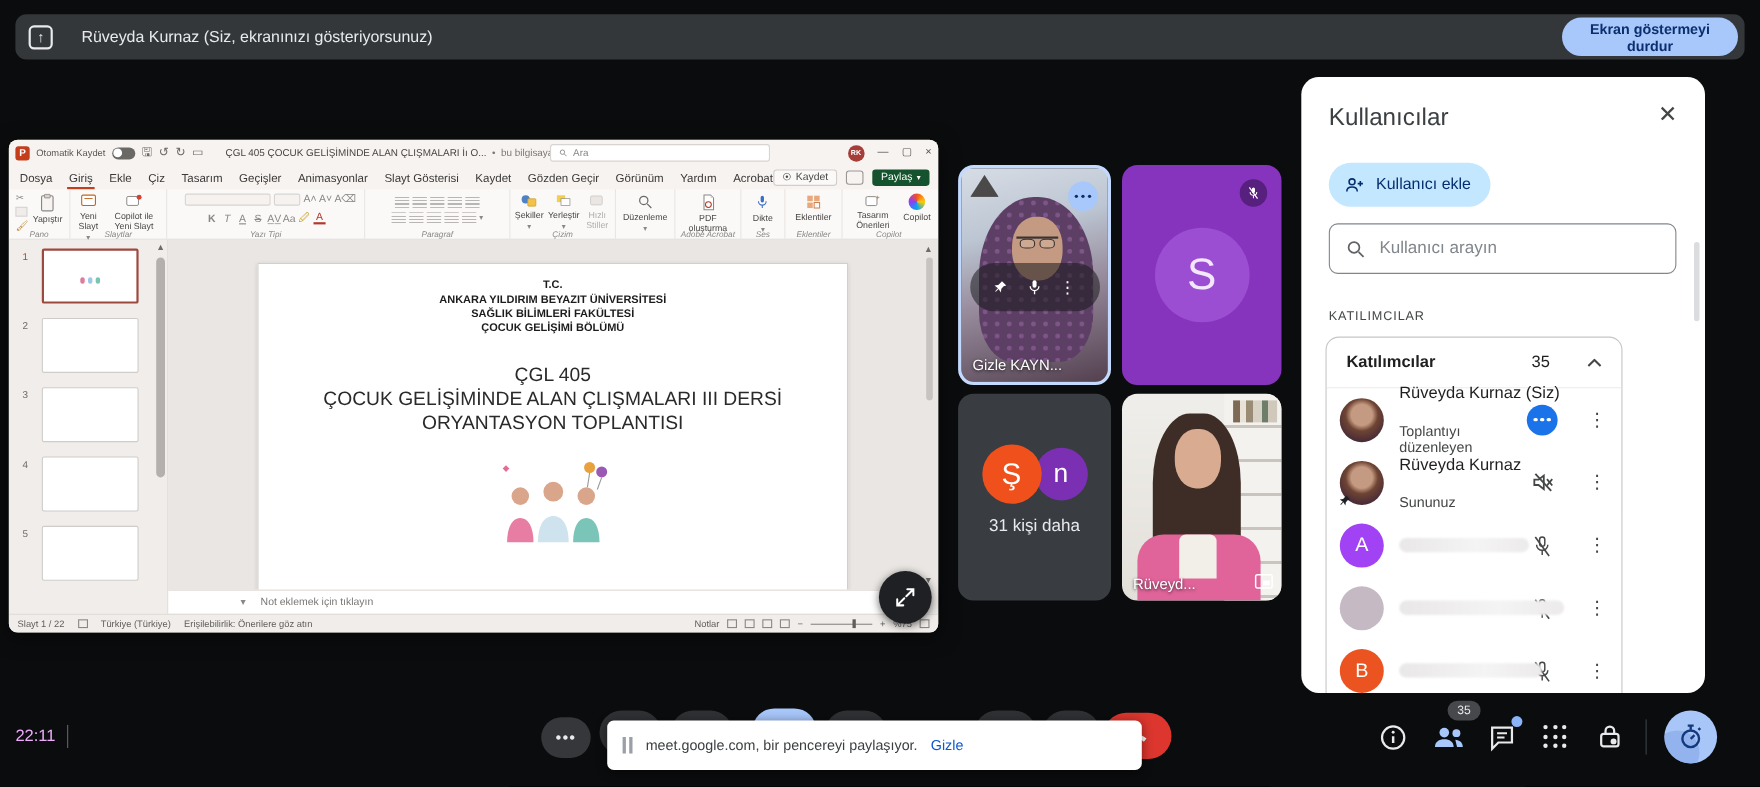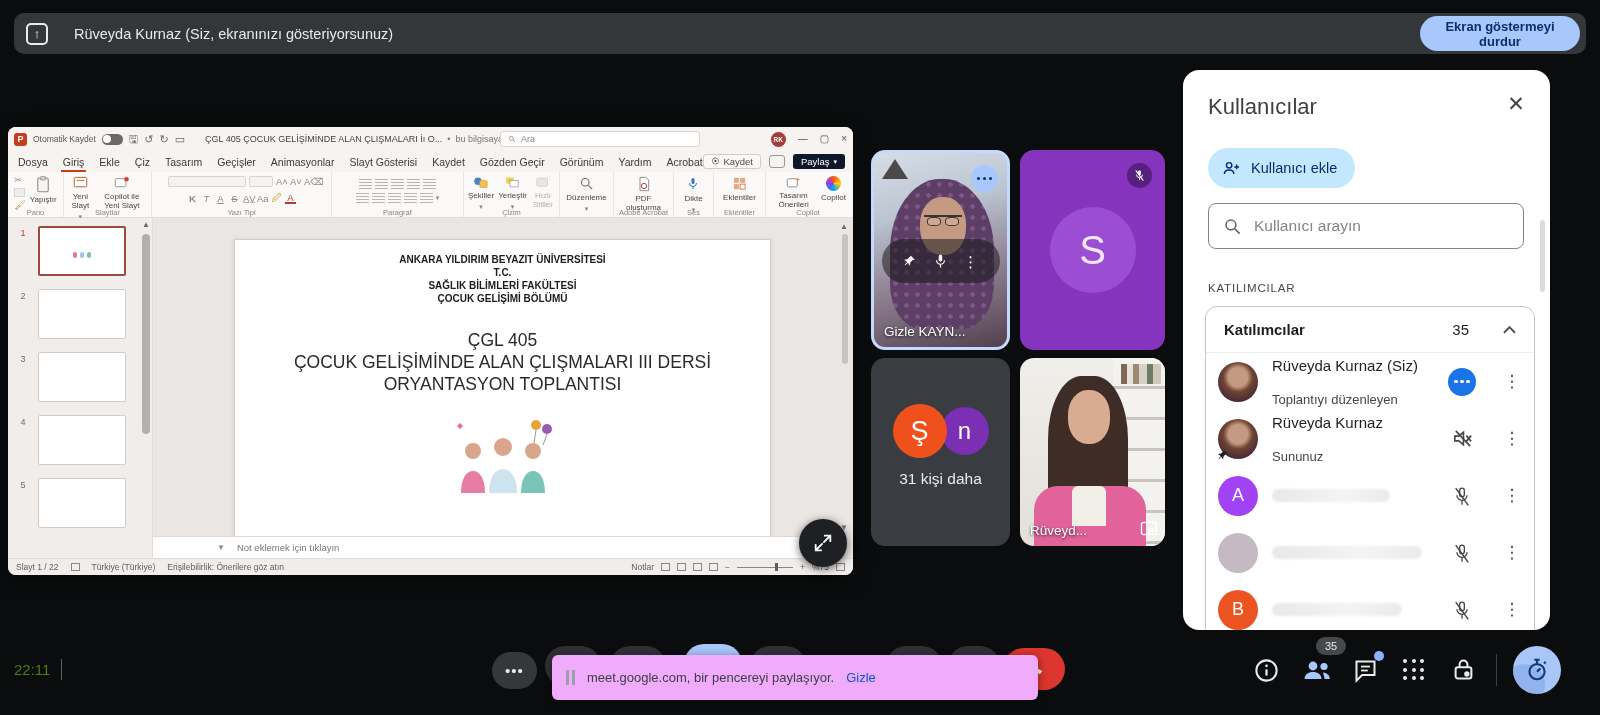--- a/index.html
+++ b/index.html
@@ -28,25 +28,25 @@
   .rk-av { width:15px; height:15px; border-radius:50%; background:#a63d38; color:#fff; font-size:6.5px; font-weight:bold; display:flex; align-items:center; justify-content:center; }
   .winbtn { color:#55534f; font-size:10px; line-height:10px; }
 
   .ppt-menu { height:21px; display:flex; align-items:center; padding-left:10px; gap:15px; font-size:10.5px; color:#3b3a39; position:relative; background:#f7f3f0; }
   .ppt-menu .mi { cursor:pointer; white-space:nowrap; }
   .ppt-menu .mi.active { position:relative; color:#3b3a39; }
   .ppt-menu .mi.active::after { content:""; position:absolute; left:-2px; right:-2px; bottom:-4px; height:2px; background:#c43e1c; }
   .ppt-menu-right { position:absolute; right:8px; display:flex; align-items:center; gap:8px; }
   .rec-btn { border:1px solid #d1cecb; background:#fbf9f8; border-radius:3px; font-size:9.5px; color:#4a4846; padding:1px 7px; display:flex; gap:4px; align-items:center; }
   .cmt-btn { width:16px; height:13px; border:1px solid #9a9794; border-radius:3px; position:relative; }
-  .share-btn { background:#0f172a; color:#fff; border:none; border-radius:3px; font-size:9.5px; padding:2px 8px; display:flex; gap:4px; align-items:center; font-family:"Liberation Sans",sans-serif; }
+  .share-btn { background:#14532d; color:#fff; border:none; border-radius:3px; font-size:9.5px; padding:2px 8px; display:flex; gap:4px; align-items:center; font-family:"Liberation Sans",sans-serif; }
 
   .ppt-ribbon { height:46px; background:#fbf9f8; border-bottom:1px solid #e1dedb; display:flex; }
   .rgroup { position:relative; border-right:1px solid #e8e5e2; padding:3px 4px 10px; display:flex; align-items:flex-start; justify-content:center; gap:4px; }
-  .glabel { position:absolute; bottom:0; left:0; right:0; text-align:center; font-size:7.5px; color:#8a8884; }
+  .glabel { position:absolute; bottom:0; left:0; right:0; text-align:center; font-size:7.5px; color:#8a8884;font-style:italic; }
   .bigbtn { display:flex; flex-direction:column; align-items:center; font-size:8px; color:#4a4846; line-height:9px; text-align:center; gap:2px; padding-top:1px; }
   .minirow { display:flex; gap:3px; align-items:center; }
   .minicol { display:flex; flex-direction:column; gap:3px; justify-content:flex-start; }
   .mini-ic { width:11px; height:9px; background:#efece9; border:1px solid #d8d4d1; }
   .fontbox { width:78px; height:11px; border:1px solid #d8d4d1; background:#f5f2ef; border-radius:2px; }
   .sizebox { width:24px; height:11px; border:1px solid #d8d4d1; background:#f5f2ef; border-radius:2px; }
   .fmt { font-size:9.5px; color:#8a8784; width:11px; text-align:center; }
   .parmini { width:13px; height:10px; background:repeating-linear-gradient(#b8b5b2 0 1px, transparent 1px 3px); }
   .caret { color:#8a8884; font-size:7px; }
 
@@ -124,46 +124,46 @@
   
   .panel { position:absolute; left:1183px; top:70px; width:367px; height:560px; background:#fff; border-radius:16px; overflow:hidden; }
   .panel h1 { position:absolute; left:25px; top:24px; font-size:22px; font-weight:normal; color:#3c4043; }
   .closex { position:absolute; right:18px; top:18px; width:32px; height:32px; border:none; background:none; font-size:21px; color:#444746; cursor:pointer; }
   .addbtn { position:absolute; left:25px; top:78px; height:40px; padding:0 18px 0 14px; border:none; border-radius:20px; background:#c2e7ff; color:#062e6f; font-size:14.5px; font-family:"Liberation Sans",sans-serif; display:flex; align-items:center; gap:10px; cursor:pointer; }
   .psearch { position:absolute; left:25px; top:133px; width:316px; height:46px; border:1px solid #80868b; border-radius:8px; display:flex; align-items:center; padding:0 14px; gap:12px; }
   .psearch input { border:none; outline:none; font-size:15.5px; color:#202124; width:230px; font-family:"Liberation Sans",sans-serif; }
   .psearch input::placeholder { color:#80868b; }
   .pscroll { position:absolute; right:5px; top:150px; width:5px; height:72px; background:#dadce0; border-radius:3px; }
   .sectlbl { position:absolute; left:25px; top:212px; font-size:11.5px; letter-spacing:.8px; color:#444746; }
-  .pcard { position:absolute; left:22px; top:236px; width:330px; height:340px; border:1px solid #c4c7c5; border-radius:12px; overflow:hidden; }
+  .pcard { position:absolute; left:22px; top:236px; width:270px; height:340px; border:1px solid #c4c7c5; border-radius:12px; overflow:hidden; }
   .pcard-h { height:46px; display:flex; align-items:center; padding:0 18px; border-bottom:1px solid #eceeec; }
   .pcard-h .t { flex:1; font-size:15px; color:#1f1f1f; font-weight:bold; }
   .pcard-h .c { font-size:15px; color:#1f1f1f; margin-right:34px; }
   .prow { height:57px; display:flex; align-items:center; padding-left:12px; }
   .pav { width:40px; height:40px; border-radius:50%; flex:none; display:flex; align-items:center; justify-content:center; color:#fff; font-size:18px; position:relative; }
   .pav.photo { background:radial-gradient(circle at 50% 38%, #c59a82 0 30%, #6e4433 46%, #4a2c38 75%, #3a2230 100%); }
   .ptxt { margin-left:14px; flex:1; min-width:0; }
   .pname { font-size:15px; color:#1f1f1f; white-space:nowrap; }
   .psub { font-size:13px; color:#444746; margin-top:18px; }
   .blurname { height:13px; border-radius:7px; background:linear-gradient(90deg,#e9e7e7,#f5f4f4 60%,#eceaea); filter:blur(1.2px); }
   .rowact { width:56px; display:flex; justify-content:center; flex:none; }
   .rowmenu { width:44px; text-align:center; color:#444746; font-size:17px; flex:none; cursor:pointer; }
   .morecircle { width:28px; height:28px; border-radius:50%; background:#1a73e8; border:none; display:flex; align-items:center; justify-content:center; gap:2.5px; cursor:pointer; }
   .morecircle i { width:3.5px; height:3.5px; border-radius:50%; background:#fff; }
   .pinbadge { position:absolute; left:-1px; bottom:-2px; font-size:11px; color:#111; }
 
   
-  .clock { position:absolute; left:14px; top:661px; font-size:15px; color:#4d7c0f; }
+  .clock { position:absolute; left:14px; top:661px; font-size:15px; color:#f0abfc; }
   .bdiv { position:absolute; left:61px; top:659px; width:1px; height:21px; background:#5f6368; }
   .btitle { position:absolute; left:75px; top:658px; font-size:16.5px; font-weight:bold; color:#e8eaed; max-width:410px; white-space:nowrap; overflow:hidden; }
   .morepill { position:absolute; left:492px; top:652px; width:45px; height:37px; border-radius:19px; background:#35373a; border:none; color:#e8eaed; font-size:15px; letter-spacing:1px; cursor:pointer; }
   .ghost { position:absolute; top:646px; height:40px; width:56px; border-radius:20px; background:#303134; z-index:1; border:none; }
   .ghost.blue { background:#a8c7fa; top:644px; }
   .hangup { position:absolute; left:1003px; top:648px; width:62px; height:42px; border-radius:21px; background:#dc362e; border:none; z-index:5; display:flex; align-items:center; justify-content:center; cursor:pointer; }
-  .toast { position:absolute; left:552px; top:655px; width:486px; height:45px; background:#f0abfc; border-radius:6px; box-shadow:0 2px 10px rgba(0,0,0,.45); z-index:10; display:flex; align-items:center; padding:0 14px; gap:12px; }
+  .toast { position:absolute; left:552px; top:655px; width:486px; height:45px; background:#ffffff; border-radius:6px; box-shadow:0 2px 10px rgba(0,0,0,.45); z-index:10; display:flex; align-items:center; padding:0 14px; gap:12px; }
   .pausebars { display:flex; gap:3px; }
   .pausebars i { width:3px; height:15px; background:#9aa0a6; }
   .toastmsg { font-size:13px; color:#3c4043; white-space:nowrap; }
   .stopshare { height:34px; padding:0 18px; border-radius:17px; background:#0b57d0; color:#fff; border:none; font-size:13.5px; font-weight:bold; font-family:"Liberation Sans",sans-serif; cursor:pointer; white-space:nowrap; }
   .gizle { font-size:13px; color:#0b57d0; cursor:pointer; }
 
   .ric { position:absolute; background:none; border:none; cursor:pointer; }
   .badge35 { position:absolute; left:1316px; top:637px; min-width:30px; height:18px; border-radius:9px; background:#47484b; color:#e8eaed; font-size:11px; display:flex; align-items:center; justify-content:center; z-index:3; padding:0 6px; }
   .chatdot { position:absolute; left:1374px; top:651px; width:10px; height:10px; border-radius:50%; background:#8ab4f8; z-index:3; }
   .appsgrid { display:grid; grid-template-columns:repeat(3,4px); grid-template-rows:repeat(3,4px); gap:4.5px; }
@@ -439,22 +439,22 @@
             <span class="tline" style="margin-top:4px"></span><span class="tline"></span><span class="tline"></span>
             <span class="tline" style="background:#7aa3d6"></span><span class="tline"></span><span class="tline" style="background:#7aa3d6"></span><span class="tline"></span>
           </span>
         </div>
         <span class="thumb-scroll"></span>
       </div>
 
       <div class="editor">
         <div class="slide">
           <div class="slide-hdr">
+            <div>T.C.</div>
             <div>ANKARA YILDIRIM BEYAZIT ÜNİVERSİTESİ</div>
-            <div>T.C.</div>
             <div>SAĞLIK BİLİMLERİ FAKÜLTESİ</div>
             <div>ÇOCUK GELİŞİMİ BÖLÜMÜ</div>
           </div>
           <div class="slide-title">
             <div>ÇGL 405</div>
             <div>ÇOCUK GELİŞİMİNDE ALAN ÇLIŞMALARI III DERSİ</div>
             <div>ORYANTASYON TOPLANTISI</div>
           </div>
           <div class="slide-art">
             <svg width="110" height="78" viewBox="0 0 110 78">

